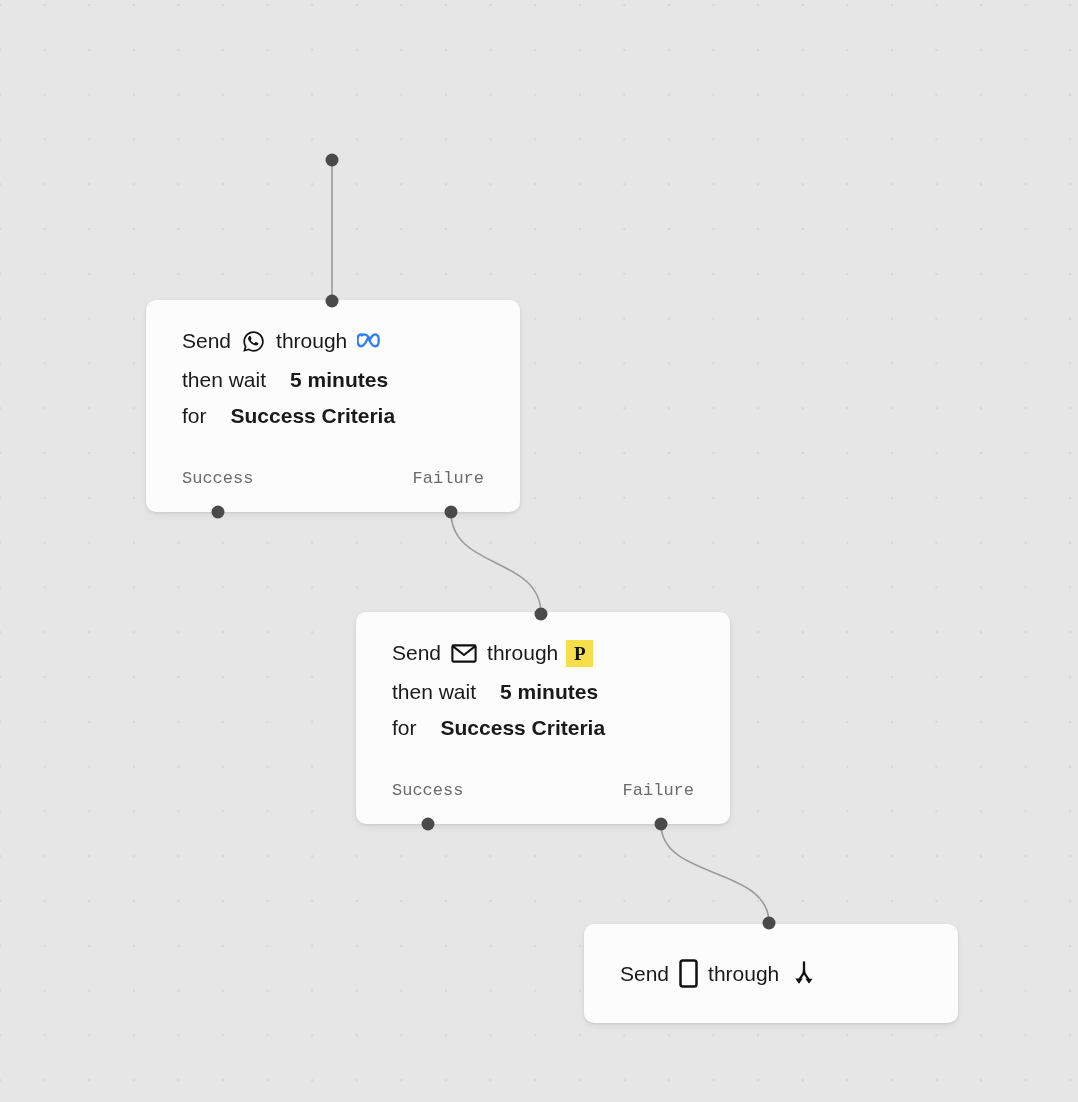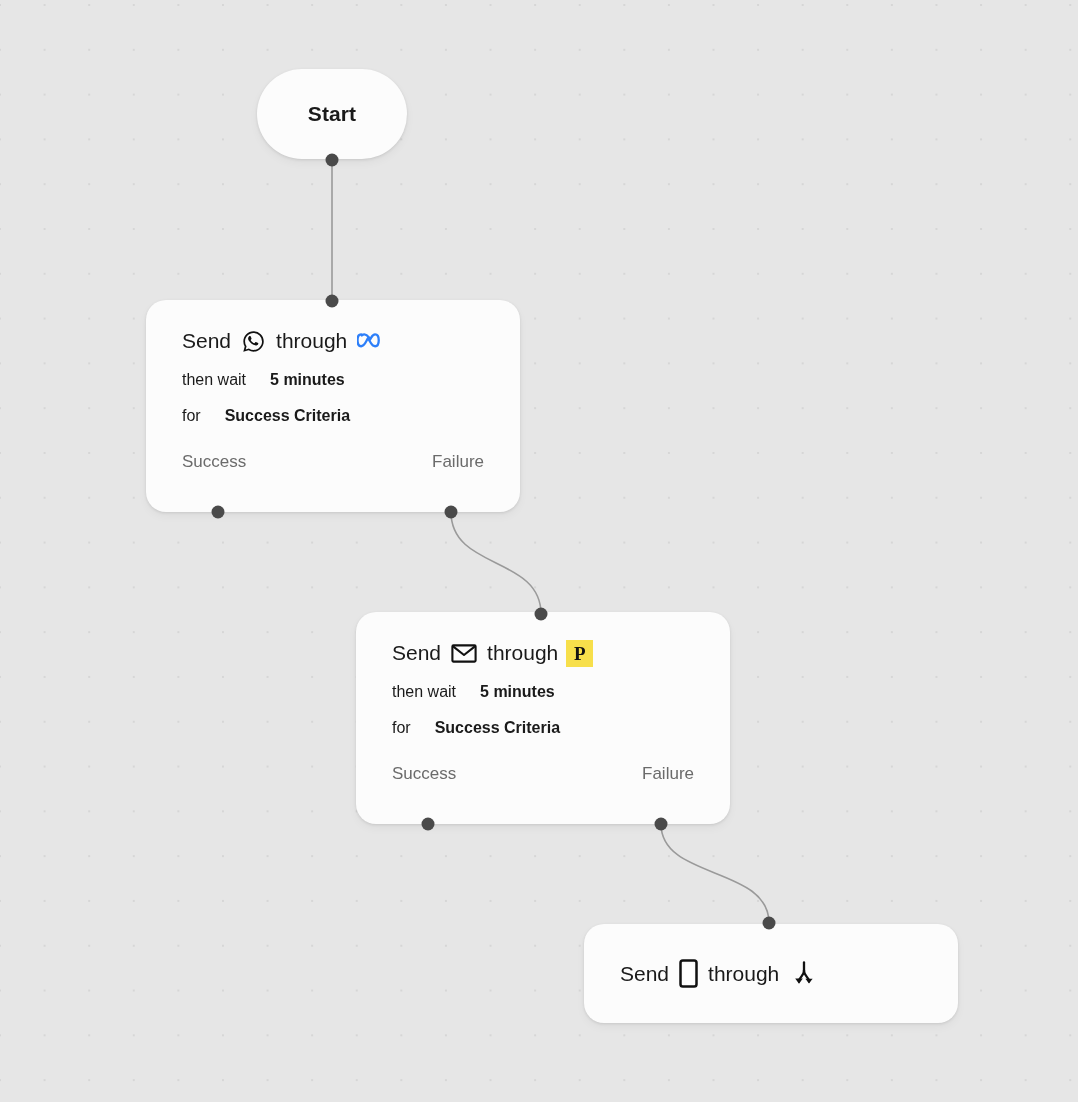--- a/index.html
+++ b/index.html
@@ -30,21 +30,21 @@
     top: 0;
     width: 1078px;
     height: 1102px;
     pointer-events: none;
   }
 
   
   .node {
     position: absolute;
     background: #fcfcfc;
-    border-radius: 20px;
+    border-radius: 10px;
     box-shadow: 0 1px 3px rgba(0,0,0,0.10), 0 4px 10px rgba(0,0,0,0.045);
     box-sizing: border-box;
   }
 
   
   #node-start {
     left: 257px;
     top: 69px;
     width: 150px;
     height: 90px;
@@ -91,21 +91,21 @@
     align-items: center;
     color: #1a1a1a;
     white-space: nowrap;
   }
   .line-1 {
     font-size: 21px;
     line-height: 30px;
     margin-bottom: 9px;
   }
   .line-2, .line-3 {
-    font-size: 16px;
+    font-size: 21px;
     line-height: 30px;
     margin-bottom: 6px;
     gap: 8px;
   }
   .txt-regular { font-weight: normal; }
   .txt-bold { font-weight: bold; text-align: center; }
   .gap-s { display: inline-block; width: 8px; }
 
   
   .icon-slot {
@@ -129,25 +129,26 @@
     font-weight: bold;
     color: #121212;
     line-height: 1;
   }
 
   
   .branch-labels {
     position: absolute;
     left: 0;
     right: 0;
-    bottom: 40px;
+    bottom: 24px;
     display: flex;
     justify-content: space-between;
     padding: 0 36px;
     box-sizing: border-box;
+    font-family: Liberation Mono, monospace;
   }
   .branch-label {
     font-size: 17px;
     color: #6b6b6b;
   }
 
   .handle {
     position: absolute;
     width: 13px;
     height: 13px;
@@ -163,23 +164,20 @@
 
   <svg id="edge-layer" viewBox="0 0 1078 1102" width="1078" height="1102">
 
     <path d="M 332,160 L 332,301" fill="none" stroke="#9a9a9a" stroke-width="1.6"></path>
 
     <path d="M 451,512 C 451,570 541,556 541,614" fill="none" stroke="#9a9a9a" stroke-width="1.6"></path>
 
     <path d="M 661,824 C 661,880 769,866 769,923" fill="none" stroke="#9a9a9a" stroke-width="1.6"></path>
   </svg>
 
-  <div class="node" id="node-start">
-    <span class="start-label">Start</span>
-  </div>
   <div class="handle" style="left:332px; top:160px;"></div>
 
   <div class="node action-node" id="node-1">
 
     <div class="node-line line-1">
       <span class="txt-regular">Send</span>
       <span class="icon-slot">
         <svg width="25" height="25" viewBox="0 0 24 24">
           <path d="M12.04 2.2c-5.4 0-9.79 4.38-9.79 9.78 0 1.73.45 3.41 1.31 4.9L2.2 21.8l5.05-1.32a9.76 9.76 0 0 0 4.79 1.24h.01c5.39 0 9.78-4.39 9.78-9.78 0-2.61-1.02-5.07-2.87-6.92a9.7 9.7 0 0 0-6.92-2.82zm0 1.64a8.1 8.1 0 0 1 5.76 2.38 8.07 8.07 0 0 1 2.39 5.76c0 4.49-3.65 8.14-8.15 8.14a8.11 8.11 0 0 1-4.14-1.14l-.3-.18-3.08.81.82-3-.19-.31a8.1 8.1 0 0 1-1.25-4.33c0-4.49 3.66-8.13 8.14-8.13z" fill="#111"></path>
           <path d="M9.3 7.2c-.18-.4-.37-.41-.54-.42h-.46c-.16 0-.42.06-.64.3-.22.24-.84.82-.84 2s.86 2.32.98 2.48c.12.16 1.67 2.67 4.12 3.64 2.03.8 2.45.64 2.89.6.44-.04 1.42-.58 1.62-1.14.2-.56.2-1.04.14-1.14-.06-.1-.22-.16-.46-.28-.24-.12-1.42-.7-1.64-.78-.22-.08-.38-.12-.54.12-.16.24-.62.78-.76.94-.14.16-.28.18-.52.06-.24-.12-1.01-.37-1.93-1.19-.71-.63-1.2-1.42-1.34-1.66-.14-.24-.01-.37.11-.49.11-.11.24-.28.36-.42.12-.14.16-.24.24-.4.08-.16.04-.3-.02-.42-.06-.12-.53-1.31-.73-1.8z" fill="#111"></path>

